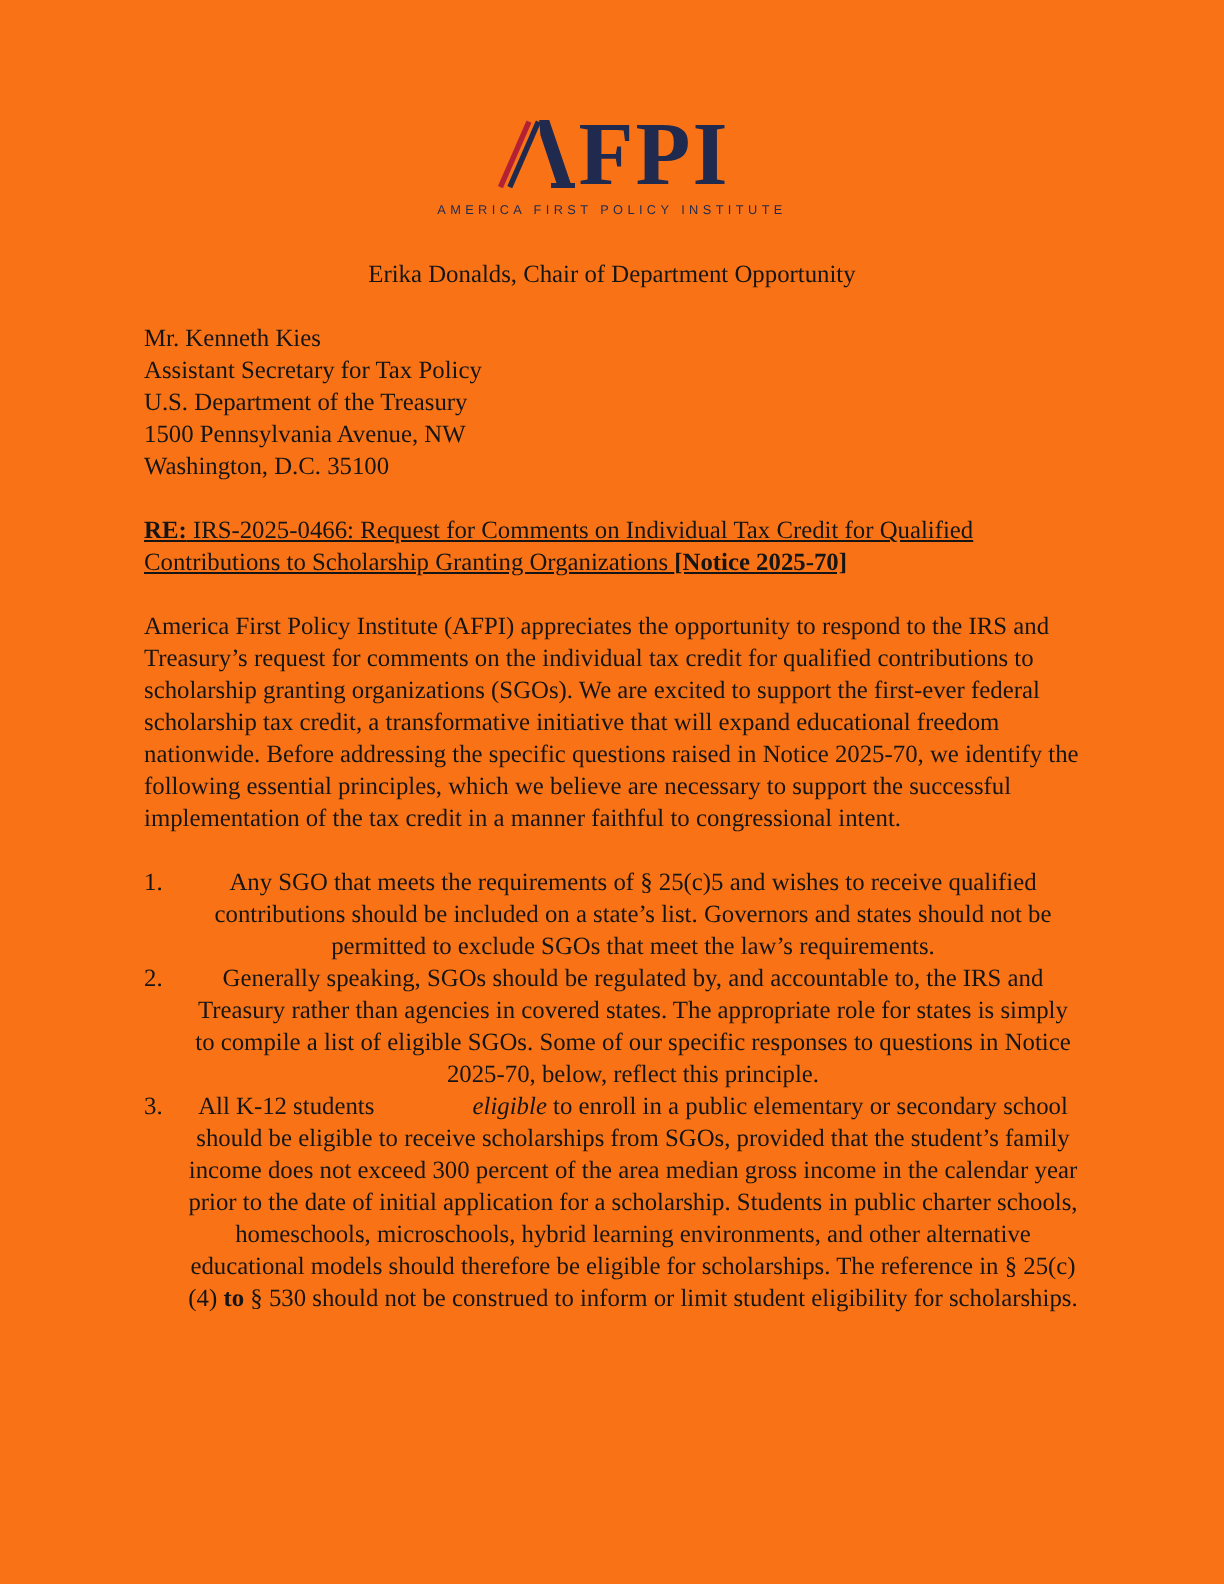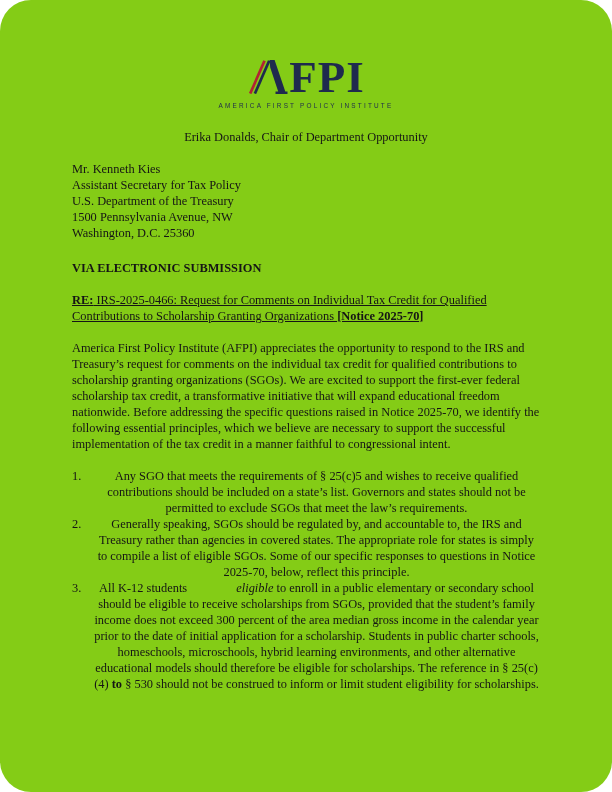--- a/index.html
+++ b/index.html
@@ -1,19 +1,19 @@
 <!DOCTYPE html>
 <html><head>
 <meta charset="utf-8">
 <style>
   html,body{margin:0;padding:0;background:#ffffff;}
   .page{
-    width:612px;height:792px;background:#84cc16;box-sizing:border-box;
+    width:612px;height:792px;background:#f97316;box-sizing:border-box;
     padding:60px 72px 0 72px;position:relative;overflow:hidden;
-    font-family:"Liberation Serif",serif;font-size:12.4px;line-height:16px;color:#151515;border-radius:31px;
+    font-family:"Liberation Serif",serif;font-size:12.4px;line-height:16px;color:#151515;
   }
   
   .masthead{text-align:center;}
   .logo-row{display:flex;justify-content:center;align-items:flex-end;height:34px;}
   .logo-a{display:block;margin-right:1px;}
   .logo-tail{
     font-family:"Liberation Serif",serif;font-weight:bold;
     font-size:45px;line-height:33px;color:#1F2A4E;letter-spacing:1px;
   }
   .tagline{
@@ -56,24 +56,23 @@
 
   <div class="byline">Erika Donalds, Chair of Department Opportunity</div>
 
   <main>
 
     <div class="recipient">
       <div>Mr. Kenneth Kies</div>
       <div>Assistant Secretary for Tax Policy</div>
       <div>U.S. Department of the Treasury</div>
       <div>1500 Pennsylvania Avenue, NW</div>
-      <div>Washington, D.C. 25360</div>
+      <div>Washington, D.C. 35100</div>
     </div>
 
-    <p class="via">VIA ELECTRONIC SUBMISSION</p>
 
     <p class="re"><span class="b">RE:</span><span> IRS-2025-0466: Request for Comments on Individual Tax Credit for Qualified Contributions to Scholarship Granting Organizations </span><span class="b">[Notice 2025-70]</span></p>
 
     <p class="intro">America First Policy Institute (AFPI) appreciates the opportunity to respond to the IRS and Treasury’s request for comments on the individual tax credit for qualified contributions to scholarship granting organizations (SGOs). We are excited to support the first-ever federal scholarship tax credit, a transformative initiative that will expand educational freedom nationwide. Before addressing the specific questions raised in Notice 2025-70, we identify the following essential principles, which we believe are necessary to support the successful implementation of the tax credit in a manner faithful to congressional intent.</p>
 
     <div class="list">
       <div class="li">
         <span class="num">1.</span>
         <span class="li-body">Any SGO that meets the requirements of § 25(c)5 and wishes to receive qualified contributions should be included on a state’s list. Governors and states should not be permitted to exclude SGOs that meet the law’s requirements.</span>
       </div>

